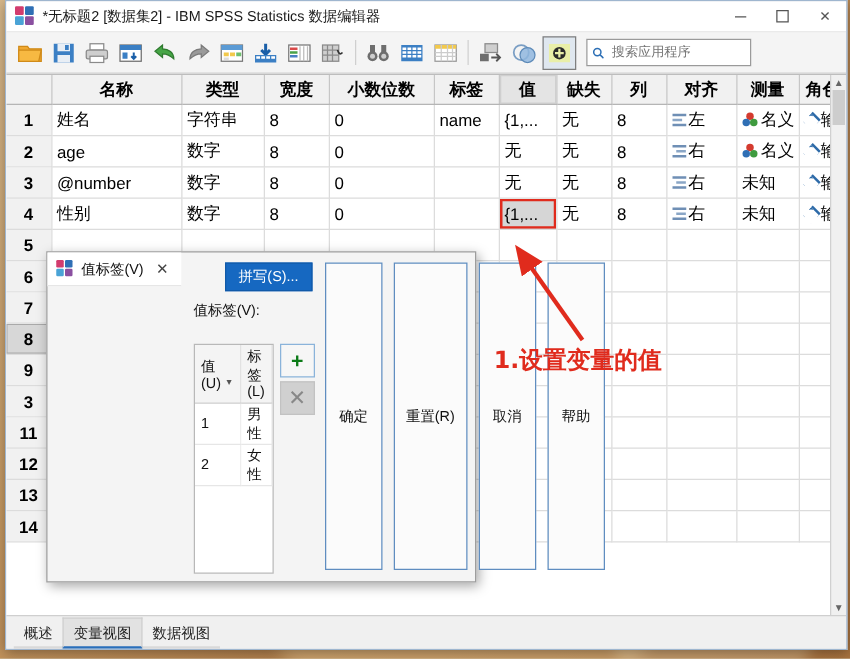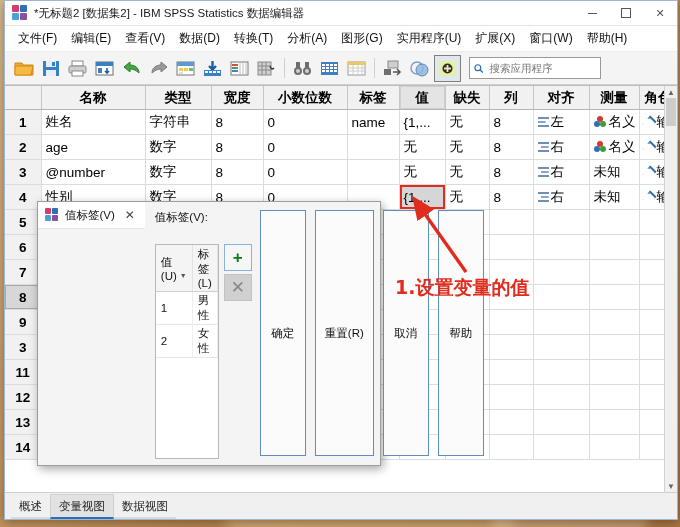--- a/index.html
+++ b/index.html
@@ -485,33 +485,20 @@
       <div class="win-btn">
           <span class="glyph-min"></span>
         </div>
       <div class="win-btn">
           <span class="glyph-max"></span>
         </div>
       <div class="win-btn close">✕</div>
     </div>
   </div>
 
-  <div class="menubar">
-    <div class="menu-item">文件(F)</div>
-    <div class="menu-item">编辑(E)</div>
-    <div class="menu-item">查看(V)</div>
-    <div class="menu-item">数据(D)</div>
-    <div class="menu-item">转换(T)</div>
-    <div class="menu-item">分析(A)</div>
-    <div class="menu-item">图形(G)</div>
-    <div class="menu-item">实用程序(U)</div>
-    <div class="menu-item">扩展(X)</div>
-    <div class="menu-item">窗口(W)</div>
-    <div class="menu-item">帮助(H)</div>
-  </div>
 
   <div class="toolbar">
     <div class="tb">
       <svg width="20" height="17" viewBox="0 0 20 17">
           <path d="M1 3h7l1.5 2H19v10H1z" fill="#f0a830" stroke="#d08a18"></path>
           <path d="M1 6h18l-2 9H1z" fill="#f7b942" stroke="#d08a18"></path>
         </svg>
     </div>
     <div class="tb">
       <svg width="18" height="17" viewBox="0 0 18 17">
@@ -917,20 +904,23 @@
     <div class="app-icon">
       <span class="sq s1"></span>
         <span class="sq s2"></span>
         <span class="sq s3"></span>
         <span class="sq s4"></span>
     </div>
     <div class="dlg-title-text">值标签(V)</div>
     <div class="dlg-close">✕</div>
   </div>
   <div class="dlg-body">
+    <div class="spell-row">
+      <button class="btn-spell">拼写(S)...</button>
+    </div>
     <div class="lbl-valuelabels">值标签(V):</div>
     <div class="labels-area">
       <div class="labels-table-wrap">
         <table class="labels">
           <colgroup>
               <col style="width:45%">
               <col style="width:55%">
             </colgroup>
           <thead>
             <tr>

